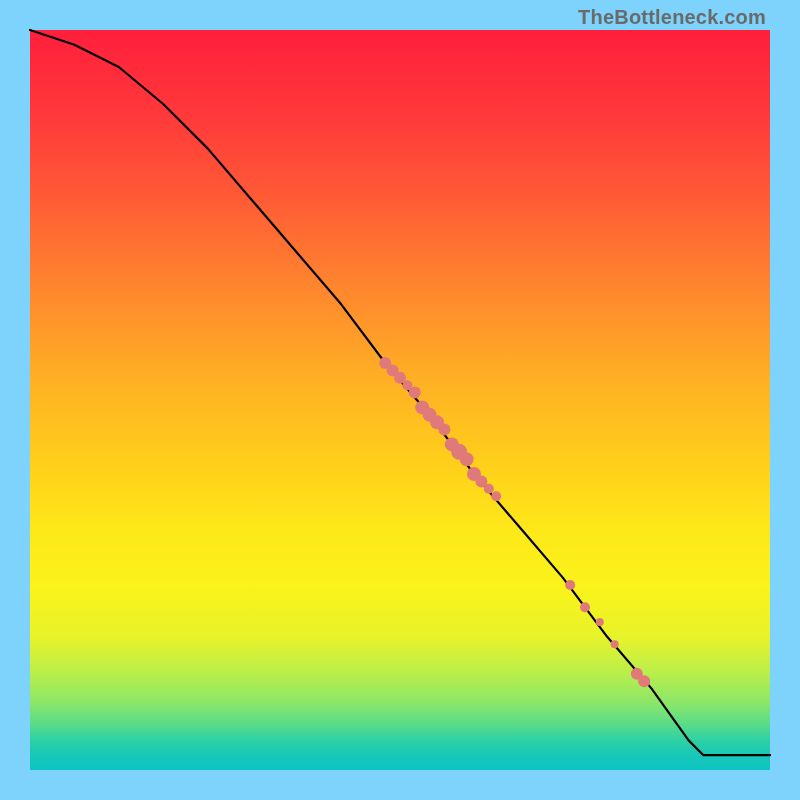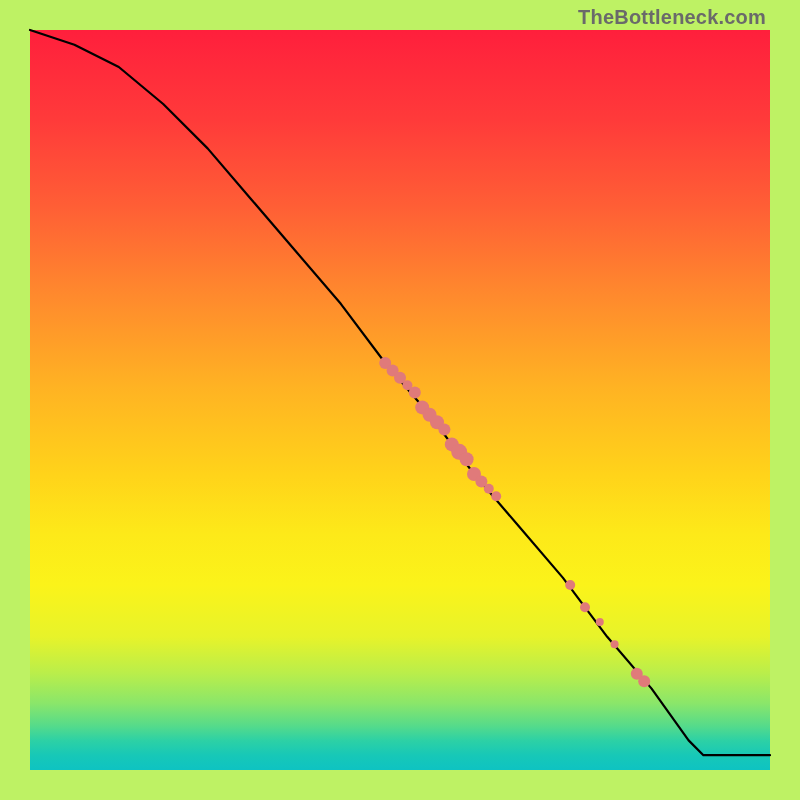--- a/index.html
+++ b/index.html
@@ -8,21 +8,21 @@
     width: 800px;
     height: 800px;
     background: #000;
     font-family: Arial, Helvetica, sans-serif;
     overflow: hidden;
   }
   .stage {
     position: relative;
     width: 800px;
     height: 800px;
-    background: #bef264;
+    background: #7dd3fc;
   }
   .plot-area {
     position: absolute;
     left: 30px;
     top: 30px;
     width: 740px;
     height: 740px;
     background: linear-gradient(
       to bottom,
       #ff1f3c 0%,

